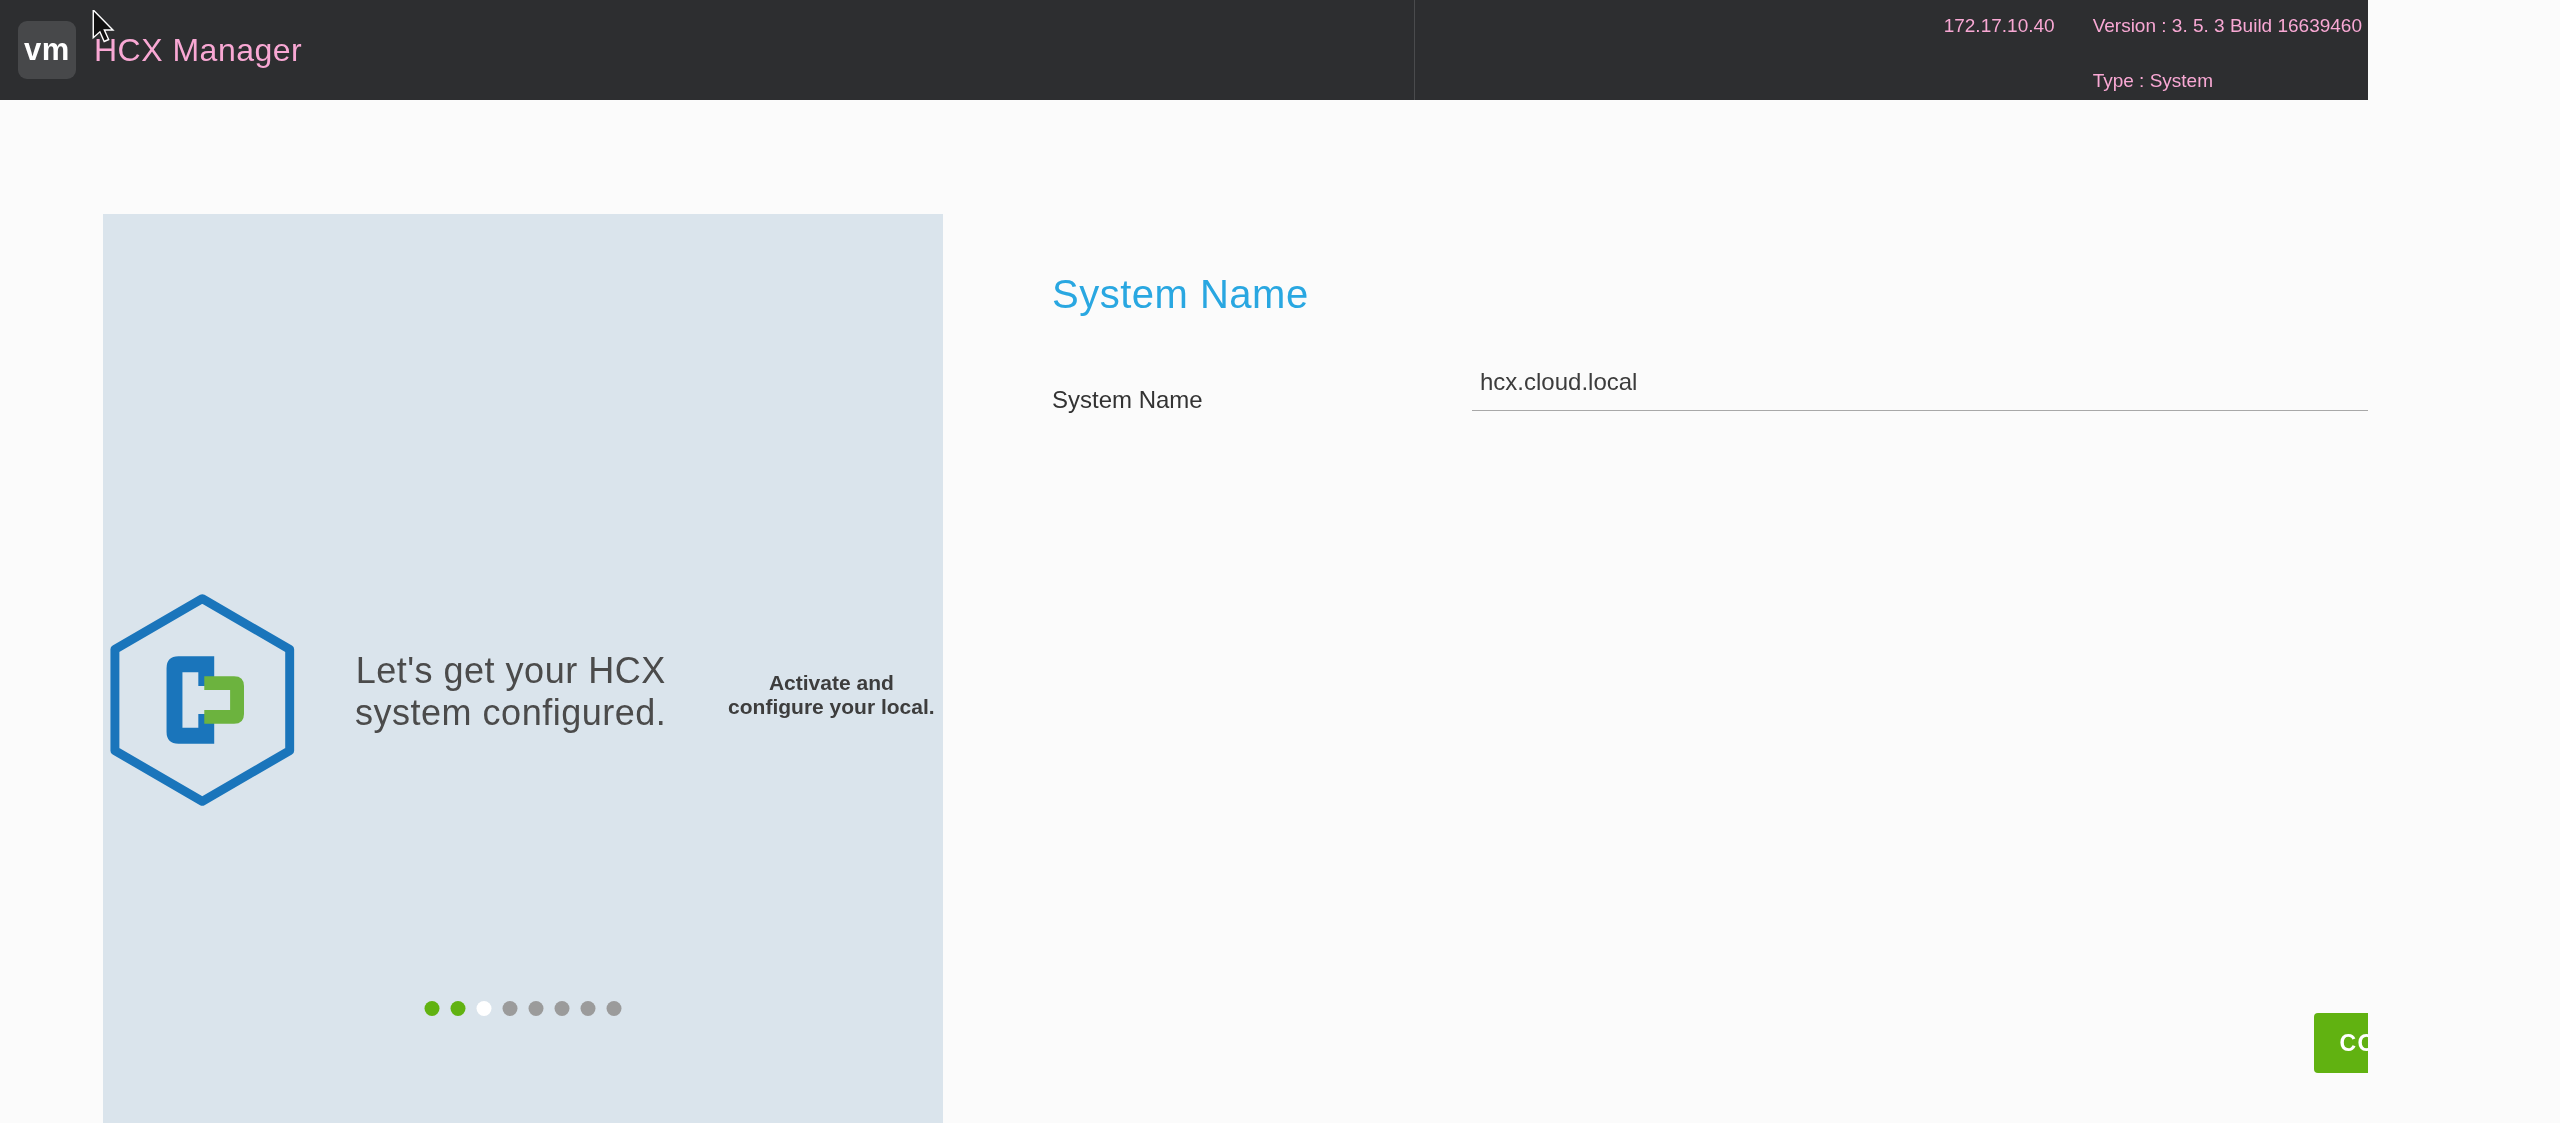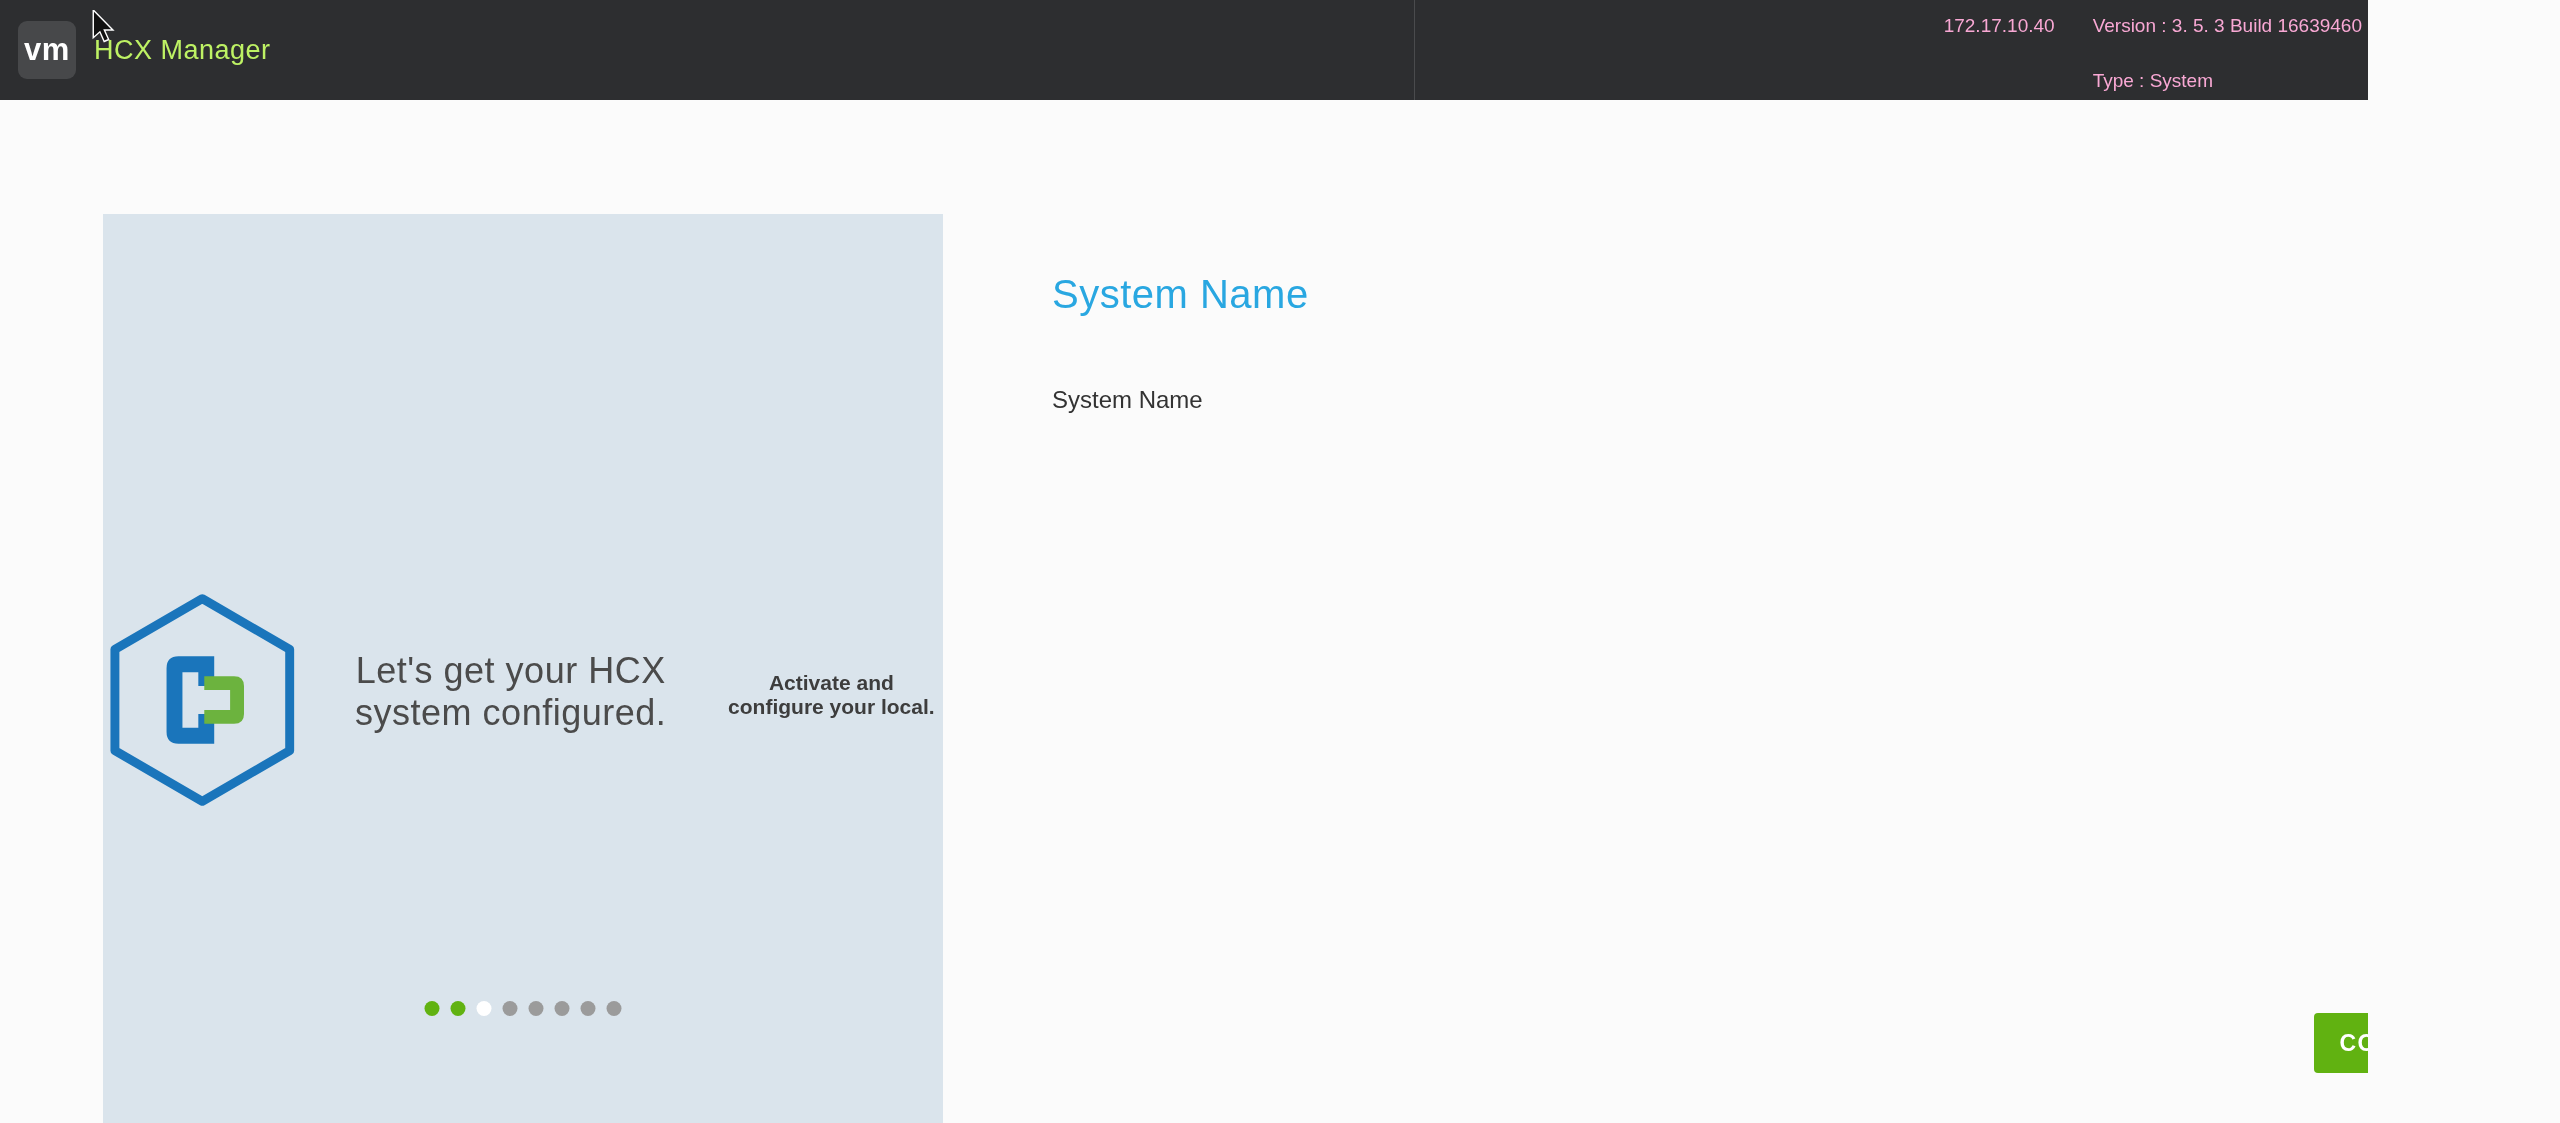--- a/index.html
+++ b/index.html
@@ -12,21 +12,21 @@
   
   .navbar { position:absolute; top:0; left:0; right:0; height:100px; background:#2d2e30; }
   .logo-box {
     position:absolute; left:18px; top:21px; width:58px; height:58px;
     background:#47484a; border-radius:9px; color:#fff;
     display:flex; align-items:center; justify-content:center;
     font-weight:bold; font-size:31px; letter-spacing:0.5px;
   }
   .app-title {
     position:absolute; left:94px; top:50%; transform:translateY(-50%);
-    color:#bef264; font-size:27px; font-weight:300; letter-spacing:0.5px; white-space:nowrap;
+    color:#f9a8d4; font-size:32px; font-weight:300; letter-spacing:0.5px; white-space:nowrap;
   }
   .nav { position:absolute; left:382px; top:0; height:100px; display:flex; align-items:center; gap:88px; }
   .nav-item { color:#d9d9d9; font-size:23px; letter-spacing:0.6px; white-space:nowrap; cursor:pointer; }
   .nav-divider { position:absolute; left:1414px; top:0; width:1px; height:100px; background:#4a4b4d; }
   .sysinfo { position:absolute; right:6px; top:15px; display:flex; color:#f9a8d4; font-size:19px; }
   .sysinfo .ip { margin-right:38px; line-height:22px; white-space:nowrap; }
   .ver-block { display:flex; flex-direction:column; gap:33px; }
   .ver-block div { line-height:22px; white-space:nowrap; }
 
   
@@ -105,20 +105,21 @@
         <span class="dot" style="background: rgb(155, 155, 155);"></span>
         <span class="dot" style="background: rgb(155, 155, 155);"></span>
         <span class="dot" style="background: rgb(155, 155, 155);"></span>
         <span class="dot" style="background: rgb(155, 155, 155);"></span>
       </div>
   </aside>
 
   <h1 class="section-title" style="color: rgb(41, 167, 225);">System Name</h1>
 
   <label class="field-label">System Name</label>
+  <input class="field-input" type="text" value="hcx.cloud.local" style="">
 
   <button class="continue-btn" style="background: rgb(97, 178, 17);">CONTINUE</button>
 
   <svg class="cursor" width="24" height="34" viewBox="0 0 12 19">
     <path d="M0,0 L0,15.5 L3.7,12.2 L6.1,17.6 L8.6,16.5 L6.2,11.2 L11,11.2 Z" fill="#111111" stroke="#ffffff" stroke-width="0.8"></path>
   </svg>
 
 </div>
 
 </body></html>

